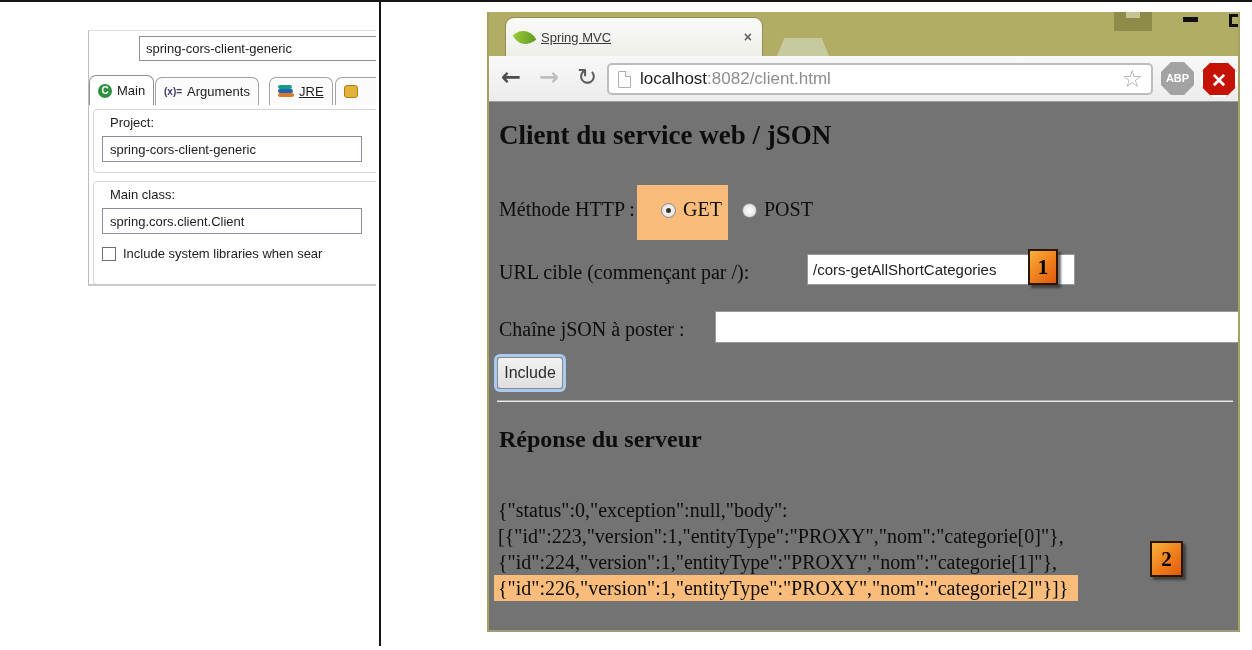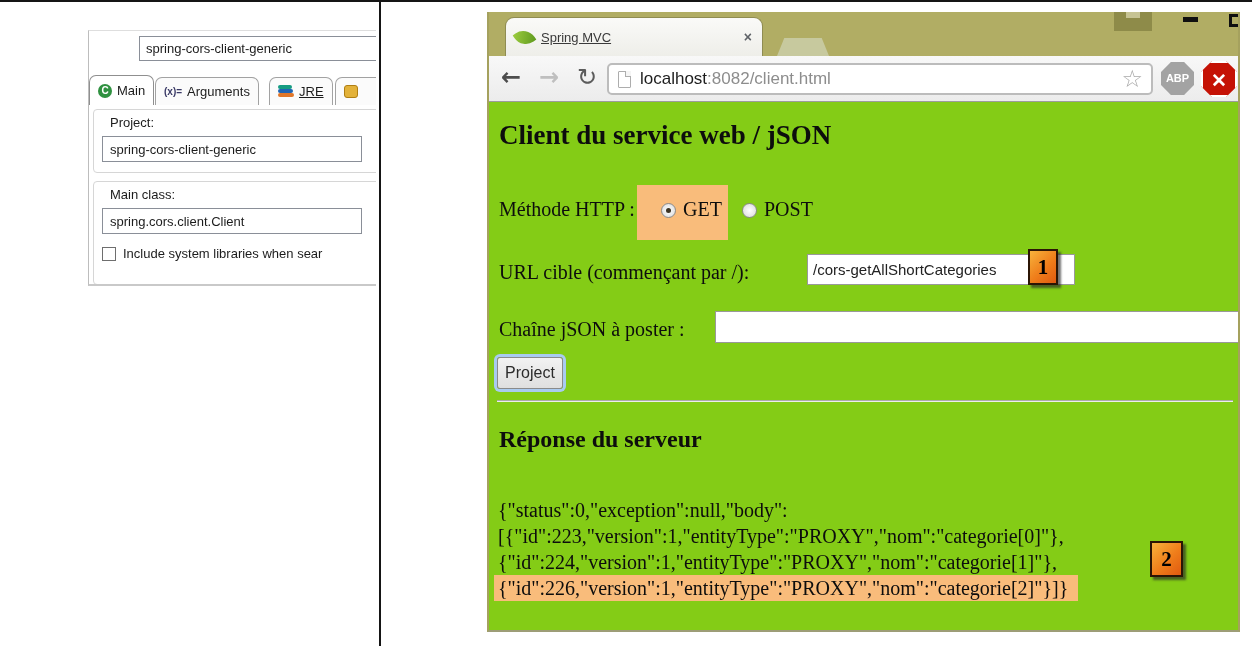--- a/index.html
+++ b/index.html
@@ -78,21 +78,21 @@
   .url-text { font-size:17px; white-space:nowrap; flex:1 1 auto; overflow:hidden; }
   .url-host { color:#1d1d1d; }
   .url-rest { color:#8d8d8d; }
   .star-glyph { font-size:24px; color:#a9a9a9; margin:0 8px; flex:0 0 auto; line-height:24px; }
   .octagon { position:absolute; top:6px; width:33px; height:33px; text-align:center;
              clip-path:polygon(30% 0,70% 0,100% 30%,100% 70%,70% 100%,30% 100%,0 70%,0 30%); }
   .abp { left:672px; background:#a3a3a3; color:#fff; font:bold 11px/33px "Liberation Sans",sans-serif; }
   .adb { left:712px; top:5px; width:36px; height:36px; background:#c51205; color:#fff;
          font:bold 19px/36px "Liberation Sans",sans-serif; border:2px solid #fff; }
 
-  .content { position:relative; width:100%; height:529px; background:#84cc16; overflow:hidden;
+  .content { position:relative; width:100%; height:529px; background:#737373; overflow:hidden;
              font-family:"Liberation Serif", serif; color:#0d0d0d; }
   .h1 { position:absolute; left:10px; top:18px; font-size:27px; font-weight:bold; white-space:nowrap; }
   .hl-get { position:absolute; left:148px; top:83px; width:91px; height:55px; background:#f9bc7b; }
   .method-label { position:absolute; left:10px; top:96px; font-size:20px; white-space:nowrap; }
   .radio { position:absolute; width:15px; height:15px; border-radius:50%;
            border:1px solid #8a8a8a; background:radial-gradient(#ffffff,#d8d8d8); }
   .radio.checked::after { content:""; position:absolute; left:4px; top:4px; width:5px; height:5px;
                           border-radius:50%; background:#3c3322; }
   .r-get  { left:172px; top:101px; }
   .r-post { left:253px; top:101px; }
@@ -210,21 +210,21 @@
       <span class="radio r-post"></span>
       <span class="opt-label l-post">POST</span>
 
       <span class="url-label">URL cible (commençant par /):</span>
       <input class="url-input" type="text" value="/cors-getAllShortCategories" style="">
       <div class="step-badge badge1">1</div>
 
       <span class="json-label">Chaîne jSON à poster :</span>
       <input class="json-input" type="text" value="" style="">
 
-      <button class="valider">Project</button>
+      <button class="valider">Include</button>
       <div class="sep"></div>
 
       <div class="h2">Réponse du serveur</div>
       <div class="resp">
         <div class="resp-line">{"status":0,"exception":null,"body":</div>
         <div class="resp-line">[{"id":223,"version":1,"entityType":"PROXY","nom":"categorie[0]"},</div>
         <div class="resp-line">{"id":224,"version":1,"entityType":"PROXY","nom":"categorie[1]"},</div>
         <div class="resp-line hl">{"id":226,"version":1,"entityType":"PROXY","nom":"categorie[2]"}]}</div>
       </div>
       <div class="step-badge badge2">2</div>

